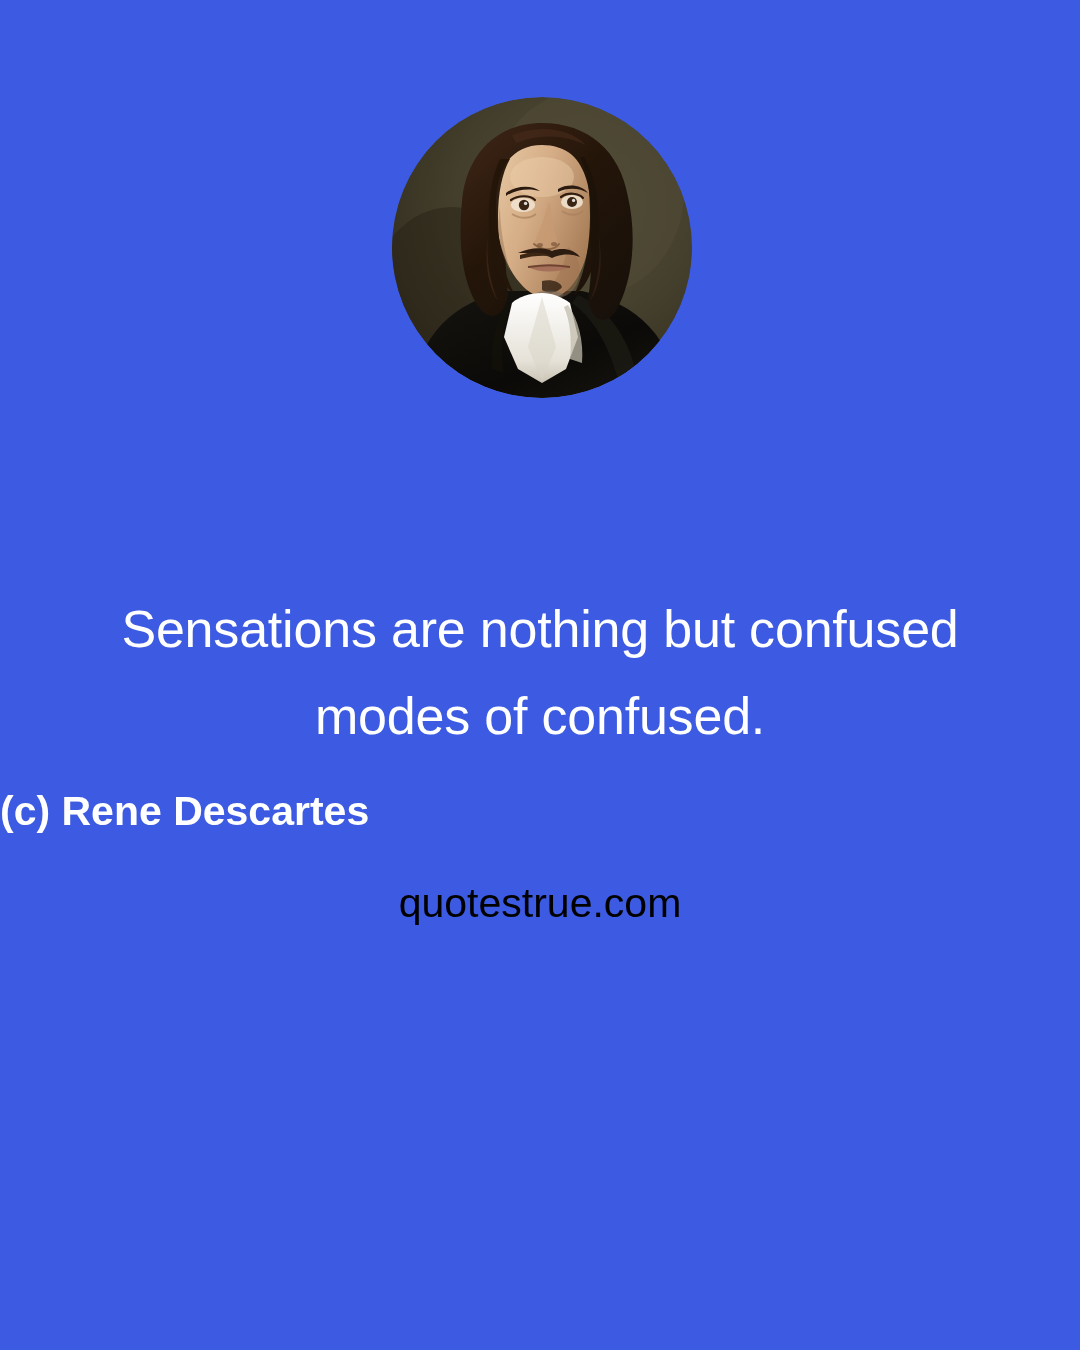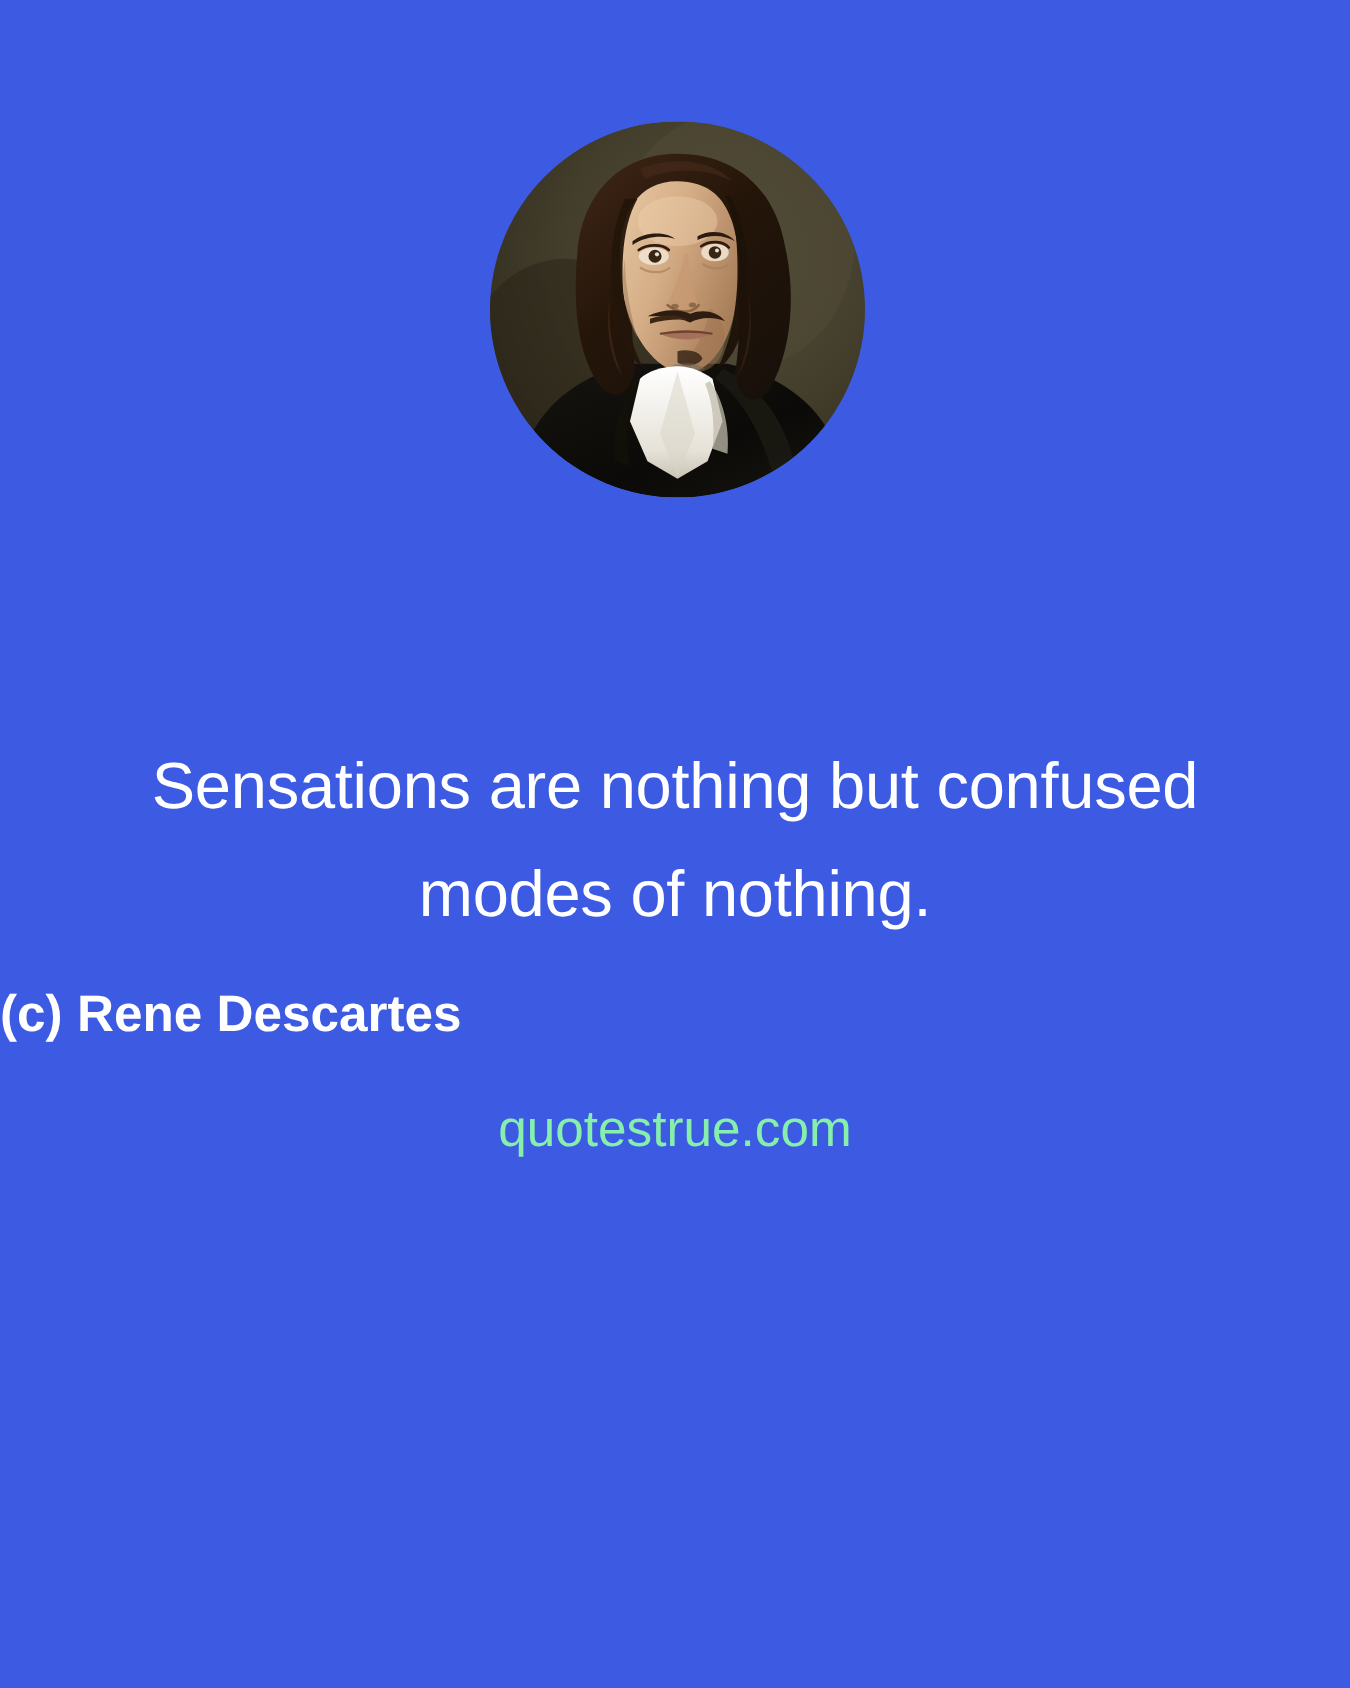--- a/index.html
+++ b/index.html
@@ -51,21 +51,21 @@
     font-size:41px;
     font-weight:700;
     letter-spacing:0px;
     line-height:54px;
   }
   .site {
     position:absolute;
     left:0; top:876px;
     width:1080px;
     text-align:center;
-    color:#86efac;
+    color:#000000;
     font-size:41px;
     font-weight:400;
     letter-spacing:0px;
     line-height:54px;
   }
 </style>
 </head>
 <body>
 
 <div class="card">
@@ -179,20 +179,20 @@
         <path d="M 150 200 L 136 250 L 150 284 L 164 250 Z" fill="#d8d3c5" opacity="0.5"></path>
         <path d="M 176 208 C 186 222 192 244 190 266 L 178 262 C 180 242 178 224 172 210 Z" fill="#c2bcac" opacity="0.75"></path>
 
         <path d="M 118 208 C 110 228 108 254 112 276 L 100 272 C 98 248 104 224 114 206 Z" fill="#141309" opacity="0.6"></path>
       </g>
     </svg>
   </div>
 
   <div class="quote">
     <span class="quote-line">Sensations are nothing but confused</span>
-    <span class="quote-line">modes of nothing.</span>
+    <span class="quote-line">modes of confused.</span>
   </div>
 
   <div class="author">(c) Rene Descartes</div>
 
   <div class="site">quotestrue.com</div>
 
 </div>
 
 </body></html>

